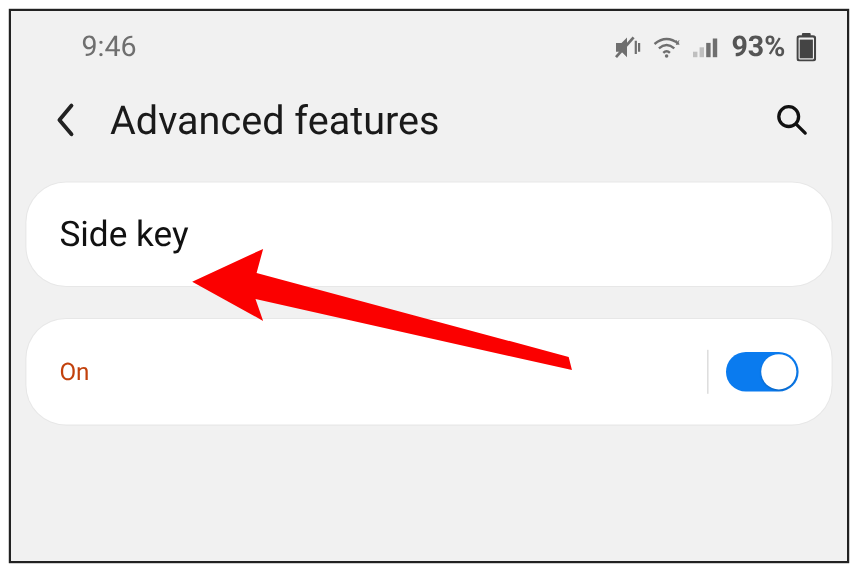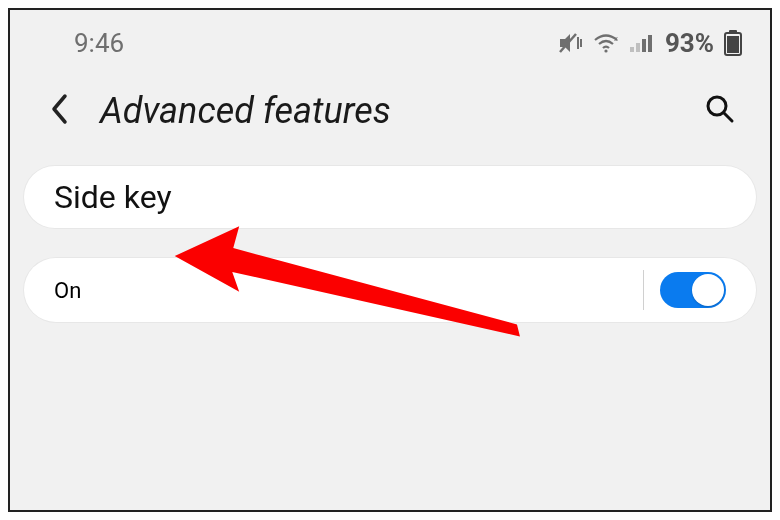--- a/index.html
+++ b/index.html
@@ -30,24 +30,23 @@
     display: flex;
     align-items: center;
     gap: 10px;
   }
   .status-icon { display: inline-flex; align-items: center; }
   .battery-text { font-size: 26px; color: #555; margin-left: 2px; font-weight: bold; }
 
   
   .header {
     display: flex;
-    align-items: flex-end;
+    align-items: center;
     padding: 22px 28px 28px 28px;
     gap: 18px;
-    font-style: italic;
   }
   .back-btn {
     width: 44px; height: 44px;
     display: flex; align-items: center; justify-content: center;
     background: transparent; border: none;
   }
   .header-title {
     font-size: 36px;
     color: #1a1a1a;
     font-weight: 400;
@@ -57,38 +56,38 @@
     width: 44px; height: 44px;
     display: flex; align-items: center; justify-content: center;
     background: transparent; border: none;
   }
 
   
   .card {
     background: #fff;
     border-radius: 36px;
     margin: 0 14px 30px 14px;
-    padding: 12px 30px;
+    padding: 28px 30px;
     box-shadow: 0 0 0 1px rgba(0,0,0,0.04);
   }
   .card.first { margin-top: 6px; }
   .row {
     display: flex;
     align-items: center;
     justify-content: space-between;
   }
   .row-main { display: flex; flex-direction: column; gap: 4px; }
   .row-title {
     font-size: 32px;
     color: #111;
     font-weight: 400;
   }
   .row-sub {
     font-size: 22px;
-    color: #000000;
+    color: #c2410c;
   }
   .row-right {
     display: flex;
     align-items: center;
     gap: 16px;
   }
   .divider-v {
     width: 1px;
     height: 40px;
     background: #d0d0d0;

